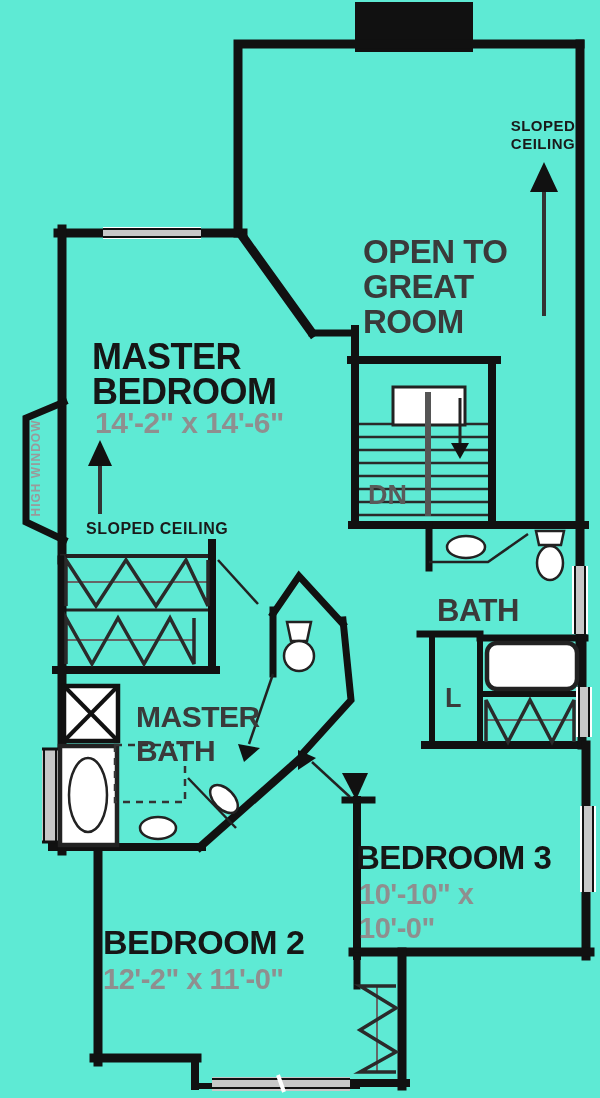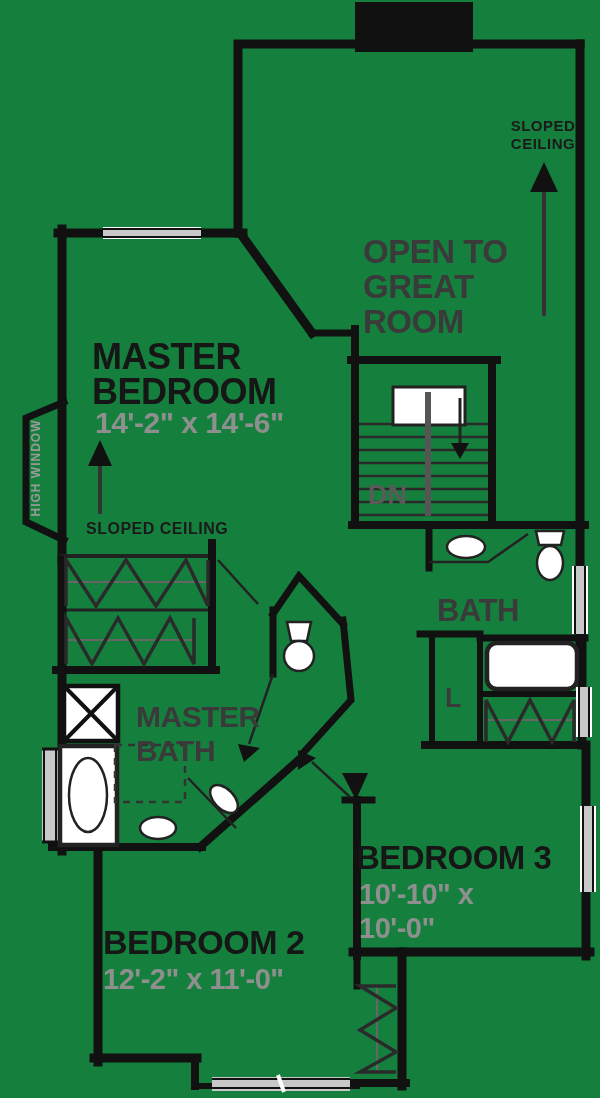--- a/index.html
+++ b/index.html
@@ -1,16 +1,16 @@
 <!DOCTYPE html>
 <html><head>
 <meta charset="utf-8">
 <style>
   html,body{margin:0;padding:0;background:#ffffff;}
-  .plan-wrap{position:relative;width:600px;height:1098px;background:#15803d;overflow:hidden;}
+  .plan-wrap{position:relative;width:600px;height:1098px;background:#5eead4;overflow:hidden;}
   svg{display:block;}
   text{font-family:"Liberation Sans","DejaVu Sans",sans-serif;}
   .room-name{font-weight:700;fill:#161616;letter-spacing:-0.5px;}
   .room-dim{font-weight:700;fill:#8f8f8f;letter-spacing:-0.5px;}
   .med-label{font-weight:600;fill:#3a3a3a;letter-spacing:-0.5px;}
   .small-note{font-weight:700;fill:#1a1a1a;letter-spacing:0.5px;}
   .gray-note{font-weight:600;fill:#9a9a9a;}
   .wall{stroke:#111;fill:none;stroke-linecap:square;}
   .thin{stroke:#222;fill:none;}
   .fixture{stroke:#222;fill:#fff;}

